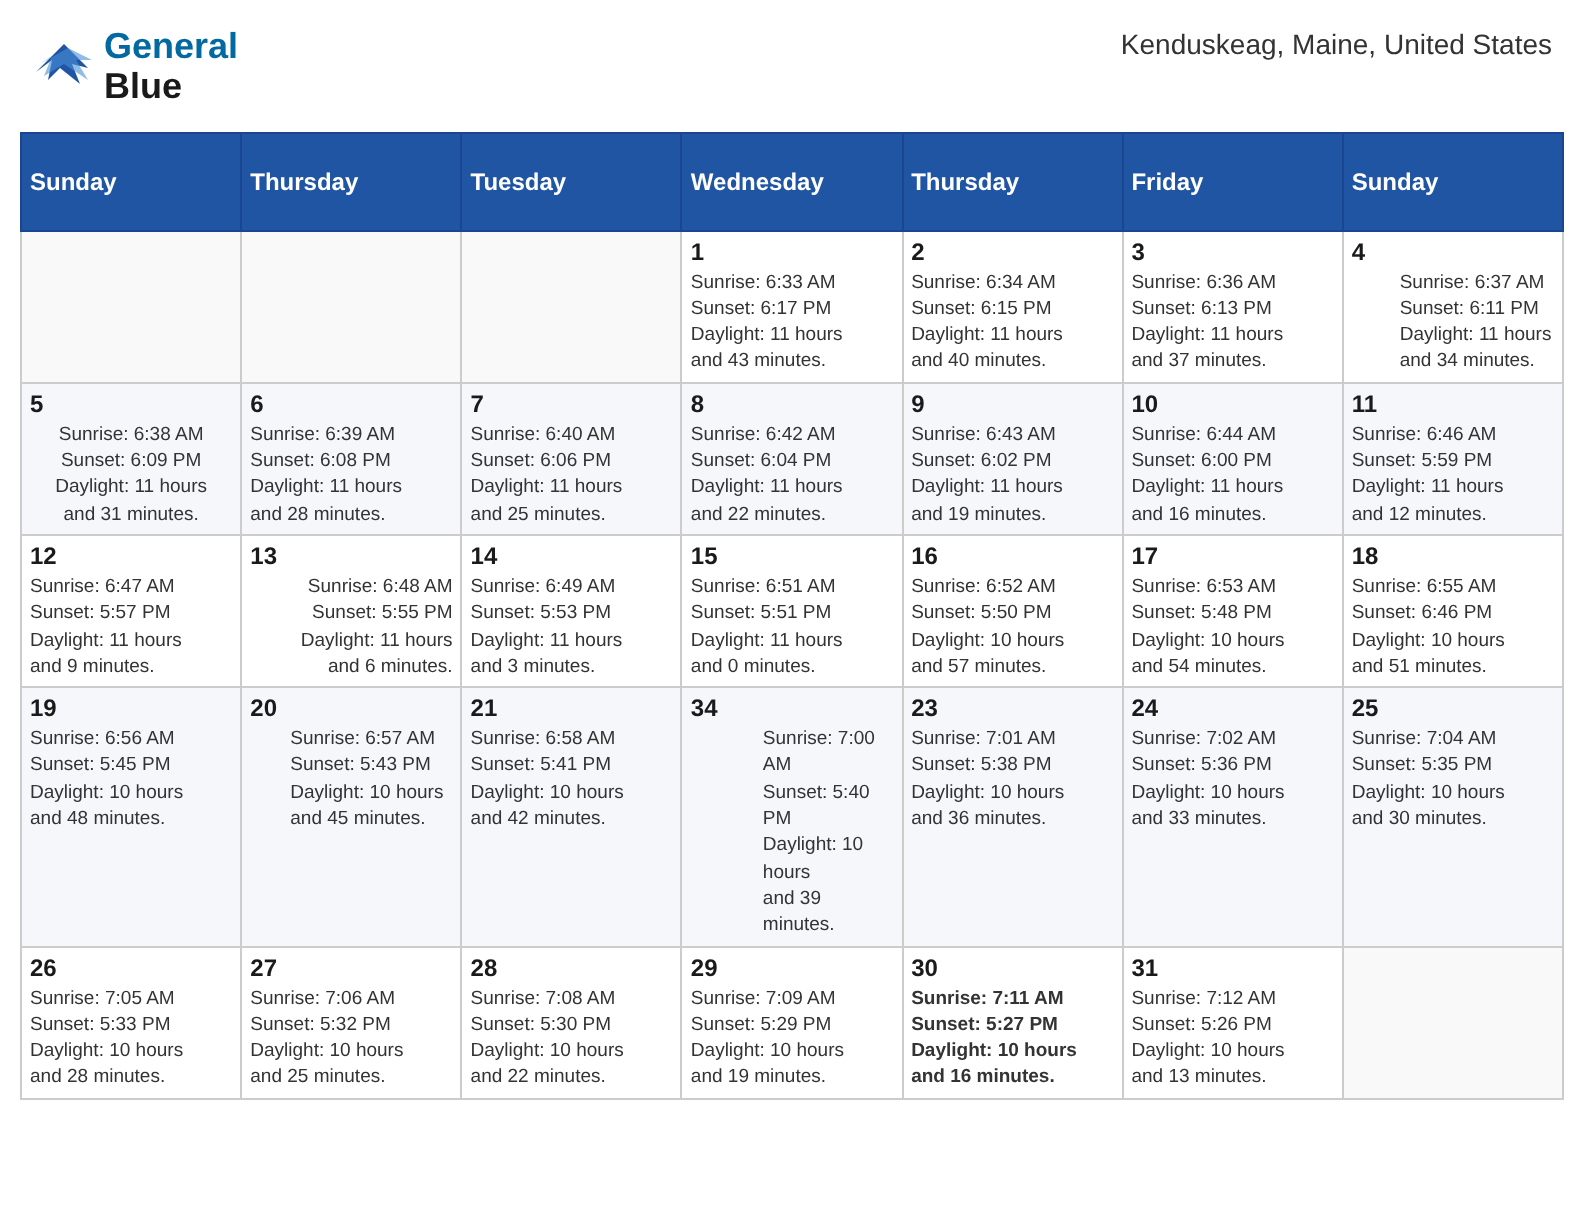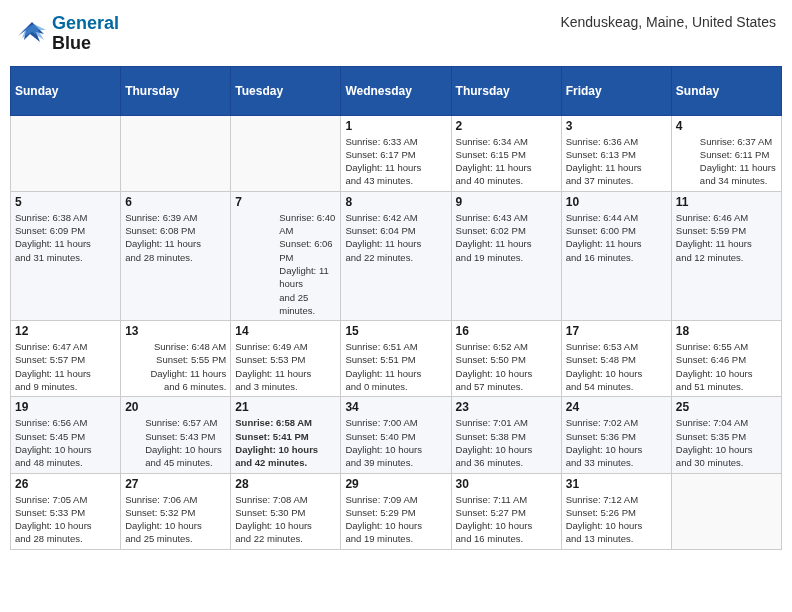--- a/index.html
+++ b/index.html
@@ -154,35 +154,35 @@
           <div class="day-number">4</div>
           <div class="day-info" style="white-space: pre-line; margin-left: 24px;">Sunrise: 6:37 AM
 Sunset: 6:11 PM
 Daylight: 11 hours
 and 34 minutes.</div>
         </td>
       </tr>
       <tr>
         <td>
           <div class="day-number">5</div>
-          <div class="day-info" style="white-space: pre-line;">Sunrise: 6:38 AM
+          <div class="day-info" style="white-space: pre-line; text-align: center;">Sunrise: 6:38 AM
 Sunset: 6:09 PM
 Daylight: 11 hours
 and 31 minutes.</div>
         </td>
         <td>
           <div class="day-number">6</div>
           <div class="day-info" style="white-space: pre-line;">Sunrise: 6:39 AM
 Sunset: 6:08 PM
 Daylight: 11 hours
 and 28 minutes.</div>
         </td>
         <td>
           <div class="day-number">7</div>
-          <div class="day-info" style="white-space: pre-line; margin-left: 44px;">Sunrise: 6:40 AM
+          <div class="day-info" style="white-space: pre-line;">Sunrise: 6:40 AM
 Sunset: 6:06 PM
 Daylight: 11 hours
 and 25 minutes.</div>
         </td>
         <td>
           <div class="day-number">8</div>
           <div class="day-info" style="white-space: pre-line;">Sunrise: 6:42 AM
 Sunset: 6:04 PM
 Daylight: 11 hours
 and 22 minutes.</div>
@@ -270,28 +270,28 @@
         </td>
         <td>
           <div class="day-number">20</div>
           <div class="day-info" style="white-space: pre-line; margin-left: 20px;">Sunrise: 6:57 AM
 Sunset: 5:43 PM
 Daylight: 10 hours
 and 45 minutes.</div>
         </td>
         <td>
           <div class="day-number">21</div>
-          <div class="day-info" style="white-space: pre-line; font-weight: bold;">Sunrise: 6:58 AM
+          <div class="day-info" style="white-space: pre-line;">Sunrise: 6:58 AM
 Sunset: 5:41 PM
 Daylight: 10 hours
 and 42 minutes.</div>
         </td>
         <td>
           <div class="day-number">34</div>
-          <div class="day-info" style="white-space: pre-line;">Sunrise: 7:00 AM
+          <div class="day-info" style="white-space: pre-line; margin-left: 36px;">Sunrise: 7:00 AM
 Sunset: 5:40 PM
 Daylight: 10 hours
 and 39 minutes.</div>
         </td>
         <td>
           <div class="day-number">23</div>
           <div class="day-info" style="white-space: pre-line;">Sunrise: 7:01 AM
 Sunset: 5:38 PM
 Daylight: 10 hours
 and 36 minutes.</div>
@@ -335,21 +335,21 @@
         </td>
         <td>
           <div class="day-number">29</div>
           <div class="day-info" style="white-space: pre-line;">Sunrise: 7:09 AM
 Sunset: 5:29 PM
 Daylight: 10 hours
 and 19 minutes.</div>
         </td>
         <td>
           <div class="day-number">30</div>
-          <div class="day-info" style="white-space: pre-line;">Sunrise: 7:11 AM
+          <div class="day-info" style="white-space: pre-line; font-weight: bold;">Sunrise: 7:11 AM
 Sunset: 5:27 PM
 Daylight: 10 hours
 and 16 minutes.</div>
         </td>
         <td>
           <div class="day-number">31</div>
           <div class="day-info" style="white-space: pre-line;">Sunrise: 7:12 AM
 Sunset: 5:26 PM
 Daylight: 10 hours
 and 13 minutes.</div>

